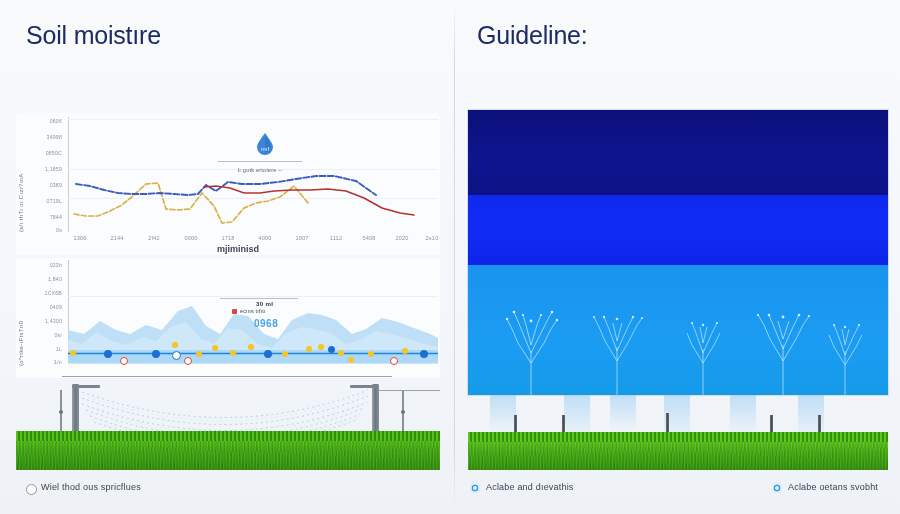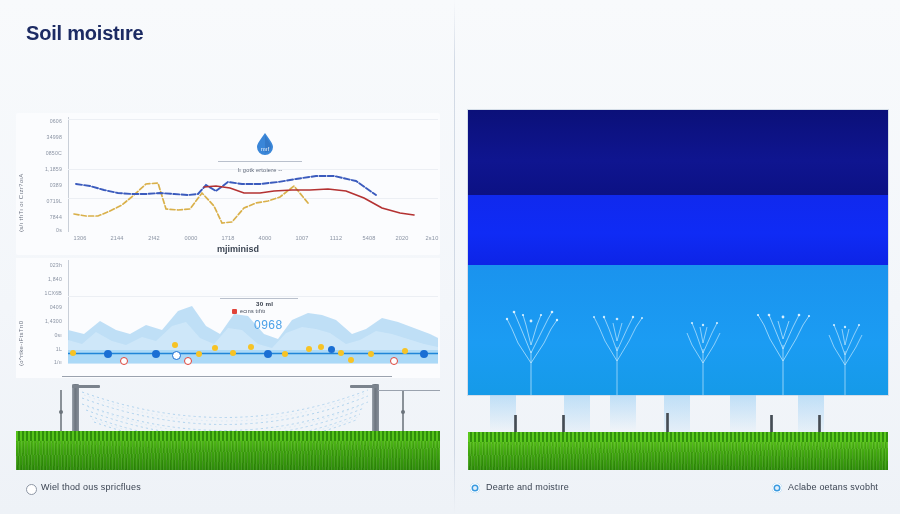--- a/index.html
+++ b/index.html
@@ -22,21 +22,21 @@
   .divider{
     position:absolute;left:454px;top:0;width:1px;height:514px;
     background:linear-gradient(180deg,rgba(200,210,225,0) 0%,rgba(198,208,222,.75) 12%,rgba(198,208,222,.75) 88%,rgba(200,210,225,0) 100%);
   }
 
   
   .hd{position:absolute;left:0;right:0;}
   .hd-left{top:22px;padding-left:26px;padding-right:20px;}
   .hd-right{top:22px;padding-left:22px;padding-right:18px;}
   .title{
-    font-size:20px;font-weight:bold;color:#1c2b63;letter-spacing:-.2px;
+    font-size:25px;font-weight:normal;color:#1c2b63;letter-spacing:-.2px;
     line-height:1.1;margin:0 0 10px 0;
   }
   .subtitle{
     font-size:10.5px;color:#4a5568;line-height:1.62;margin:0;
     max-width:400px;
     filter:blur(.32px);
     opacity:.93;
   }
   .subtitle.right{max-width:390px;}
 
@@ -81,21 +81,21 @@
   .annot-rule{position:absolute;height:1px;background:#b9c0cc;}
   .annot-vol{
     position:absolute;font-size:6.2px;font-weight:bold;color:#2f3744;
     filter:blur(.3px);letter-spacing:.3px;
   }
   .annot-tag{
     position:absolute;font-size:5.4px;color:#3b4454;filter:blur(.45px);
     white-space:nowrap;letter-spacing:.2px;
   }
   .annot-num{
-    position:absolute;font-size:12px;font-weight:normal;color:#4da2e8;
+    position:absolute;font-size:10px;font-weight:bold;color:#4da2e8;
     filter:blur(.5px);letter-spacing:.5px;
   }
   .tagsq{
     position:absolute;width:5px;height:5px;background:#e0443a;border-radius:1px;
   }
 
   
   .dot{position:absolute;border-radius:50%;}
   .dot.blue{background:#1a6fd4;}
   .dot.yellow{background:#f7c325;}
@@ -315,20 +315,21 @@
 
       <div class="grass"></div>
     </div>
 
     <div class="cap-ring" style="left:26px;top:484px;"></div>
     <div class="cap" style="left:41px;top:482px;">Wiel thod ous spricflues</div>
   </div>
 
   <div class="col col-right">
     <div class="hd hd-right">
+      <div class="title">Guideline:</div>
     </div>
   </div>
 
   <div class="bands">
     <div class="band" style="top:0;height:85px;background:linear-gradient(180deg,#0b1079 0%,#0f1590 60%,#0c1184 100%);"></div>
     <div class="band" style="top:85px;height:70px;background:linear-gradient(180deg,#1029ee 0%,#0f2bf5 55%,#0d24e6 100%);"></div>
     <div class="band" style="top:155px;height:130px;background:linear-gradient(180deg,#1a93ee 0%,#1b9cf3 60%,#159ae8 100%);"></div>
 
     <svg class="spray" style="left:20px;" viewBox="0 0 86 92">
       <g stroke="#cfeeff" fill="none" stroke-width=".8" opacity=".85">
@@ -401,18 +402,18 @@
     <div class="rpost" style="left:46px;top:20px;height:36px;"></div>
     <div class="rpost" style="left:94px;top:20px;height:36px;"></div>
     <div class="rpost" style="left:198px;top:18px;height:38px;"></div>
     <div class="rpost" style="left:302px;top:20px;height:36px;"></div>
     <div class="rpost" style="left:350px;top:20px;height:36px;"></div>
 
     <div class="grass-r"></div>
   </div>
 
   <div class="cap-dot" style="left:470px;top:483px;"></div>
-  <div class="cap" style="left:486px;top:482px;">Dearte and moistıre</div>
+  <div class="cap" style="left:486px;top:482px;">Aclabe and dıevathis</div>
 
   <div class="cap-dot" style="left:772px;top:483px;"></div>
   <div class="cap" style="left:788px;top:482px;">Aclabe oetans svobht</div>
 
 </div>
 
 </body></html>

